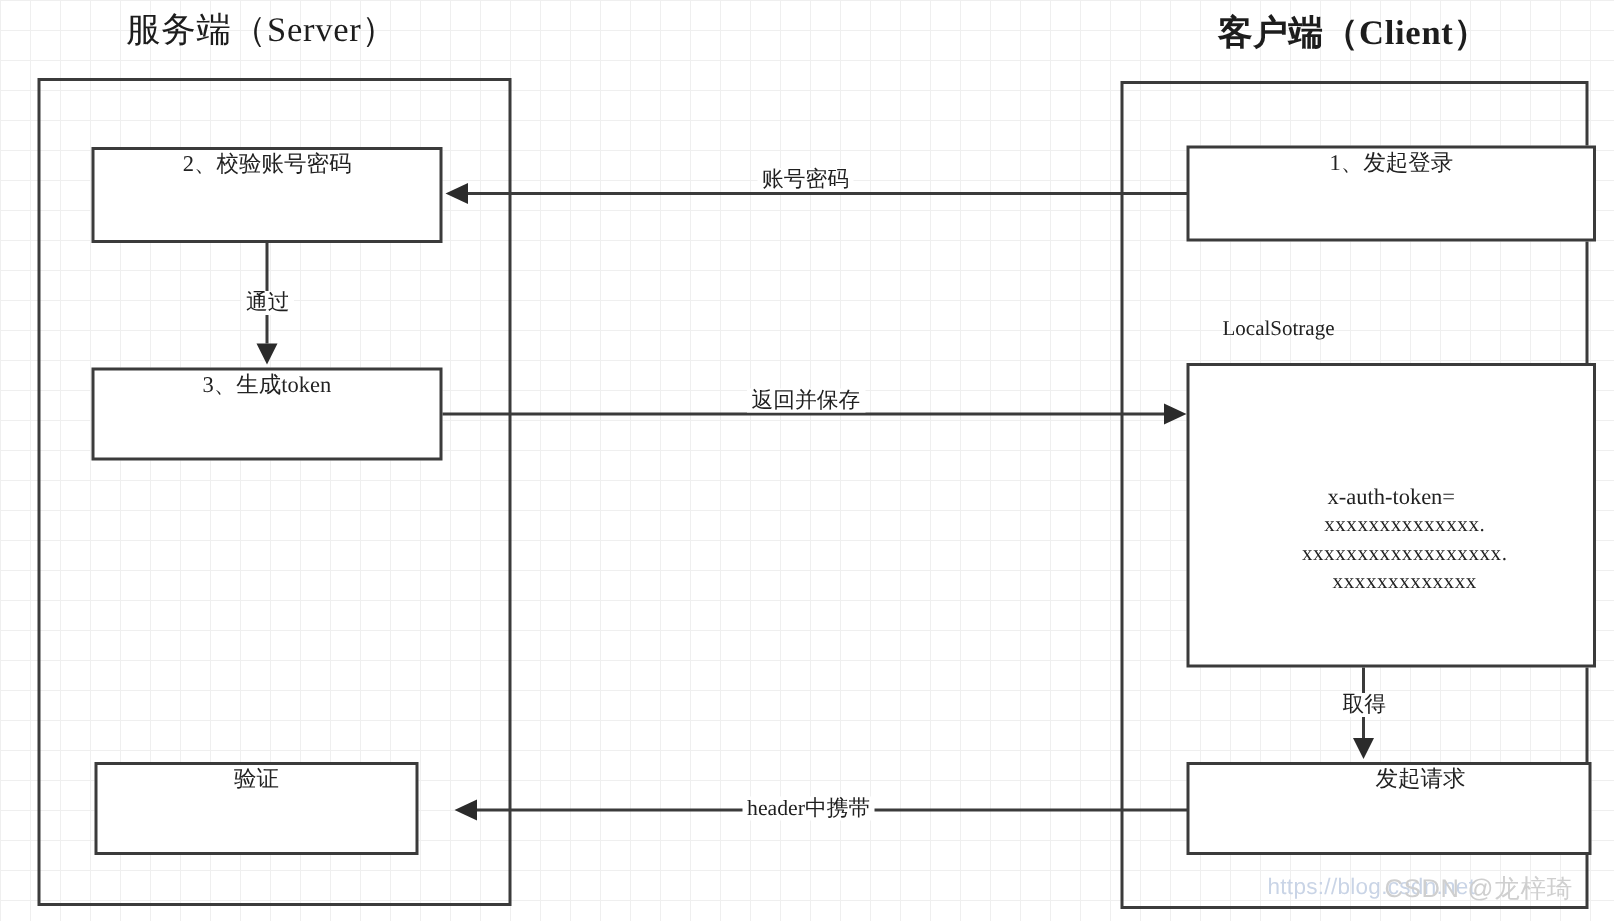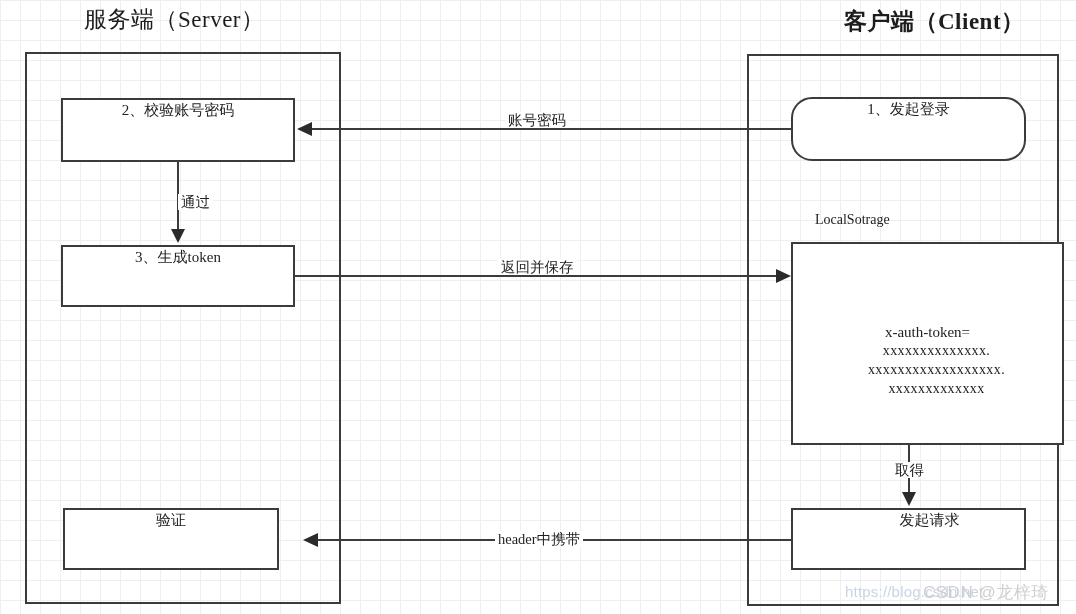--- a/index.html
+++ b/index.html
@@ -24,21 +24,21 @@
     color: #2b2b2b;
   }
   .title {
     position: absolute;
     font-family: "Liberation Serif", "DejaVu Serif", serif;
     font-size: 23px;
     letter-spacing: 0.5px;
     color: #1d1d1d;
     white-space: nowrap;
   }
-  .title-bold { font-weight: bold; margin-left: 32px; }
+  .title-bold { font-weight: bold; }
 
   .panel {
     position: absolute;
     border: 2px solid #3b3b3b;
     background: transparent;
     box-sizing: border-box;
   }
   .nodebox {
     position: absolute;
     border: 2px solid #3b3b3b;
@@ -145,44 +145,44 @@
   </div>
 
   <div class="nodebox" style="left:61px; top:245px; width:234px; height:62px;">
     <span>3、生成token</span>
   </div>
 
   <div class="nodebox" style="left:63px; top:508px; width:216px; height:62px;">
     <span>验证</span>
   </div>
 
-  <div class="nodebox" style="left:791px; top:97px; width:235px; height:64px;border-radius:21px;">
+  <div class="nodebox" style="left:791px; top:97px; width:273px; height:64px;">
     <span>1、发起登录</span>
   </div>
 
   <div class="caption" style="left:815px; top:212px;">LocalSotrage</div>
 
   <div class="nodebox tokenbox" style="left:791px; top:242px; width:273px; height:203px;">
     <span class="token-line token-head">x-auth-token=</span>
     <span class="token-line token-x">xxxxxxxxxxxxxx.</span>
     <span class="token-line token-x">xxxxxxxxxxxxxxxxxx.</span>
     <span class="token-line token-x">xxxxxxxxxxxxx</span>
   </div>
 
-  <div class="nodebox" style="left:791px; top:508px; width:235px; height:62px;padding-left:42px;">
+  <div class="nodebox" style="left:791px; top:508px; width:270px; height:62px;padding-left:42px;">
     <span>发起请求</span>
   </div>
 
   <div class="edge-h" style="left:312px; top:128px; width:480px;"></div>
   <div class="arrow-left" style="left:297px; top:122px;"></div>
   <div class="edge-label" style="left:505px; top:112px;">账号密码</div>
 
   <div class="edge-v" style="left:177px; top:162px; height:67px;"></div>
   <div class="arrow-down" style="left:171px; top:229px;"></div>
-  <div class="edge-label" style="left:178px; top:194px;">通过</div>
+  <div class="edge-label" style="left:161px; top:194px;">通过</div>
 
   <div class="edge-h" style="left:295px; top:275px; width:481px;"></div>
   <div class="arrow-right" style="left:776px; top:269px;"></div>
   <div class="edge-label" style="left:498px; top:259px;">返回并保存</div>
 
   <div class="edge-v" style="left:908px; top:445px; height:47px;"></div>
   <div class="arrow-down" style="left:902px; top:492px;"></div>
   <div class="edge-label" style="left:892px; top:462px;">取得</div>
 
   <div class="edge-h" style="left:318px; top:539px; width:474px;"></div>

